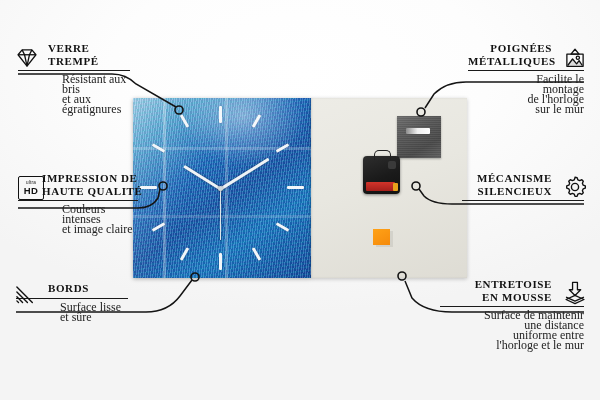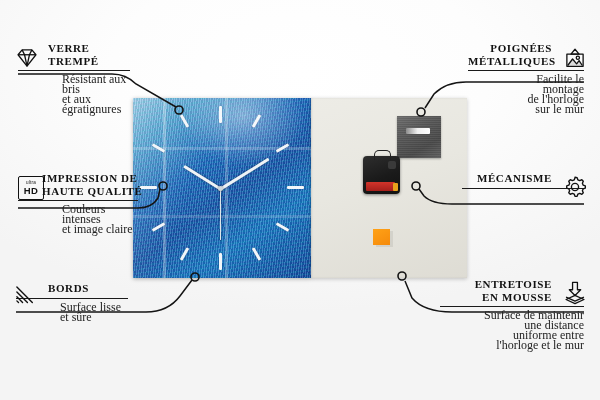--- a/index.html
+++ b/index.html
@@ -266,20 +266,21 @@
     <div class="ico" style="right:-4px;top:2px;">
       <svg viewBox="0 0 32 32">
           <g fill="none" stroke="#111" stroke-width="1.7" stroke-linejoin="round">
         <path d="M16,4 l2.6,.5 .9,2.6 2.4,1 2.5-1.1 1.8,1.9 -1.1,2.5 1,2.4 2.6,.9 0,2.6 -2.6,.9 -1,2.4 1.1,2.5 -1.8,1.9 -2.5-1.1 -2.4,1 -.9,2.6 -2.6,0 -.9-2.6 -2.4-1 -2.5,1.1 -1.9-1.9 1.1-2.5 -1-2.4 -2.6-.9 0-2.6 2.6-.9 1-2.4 -1.1-2.5 1.9-1.9 2.5,1.1 2.4-1 .9-2.6 Z"></path>
         <circle cx="16" cy="16" r="4.4"></circle>
       </g>
         </svg>
     </div>
     <div class="title" style="margin-right:32px;">
       <div>MÉCANISME</div>
+      <div>SILENCIEUX</div>
     </div>
     <div class="rule" style="margin-top:3px;"></div>
   </div>
 
   <div class="callout right" style="left:440px;top:278px;width:144px;">
     <div class="ico" style="right:-4px;top:2px;">
       <svg viewBox="0 0 32 32">
           <g fill="none" stroke="#111" stroke-width="1.6" stroke-linejoin="round">
         <path d="M13,3 h6 v9 h4 l-7,7 -7-7 h4 Z"></path>
         <path d="M16,19 L27,24 L16,29 L5,24 Z"></path>

